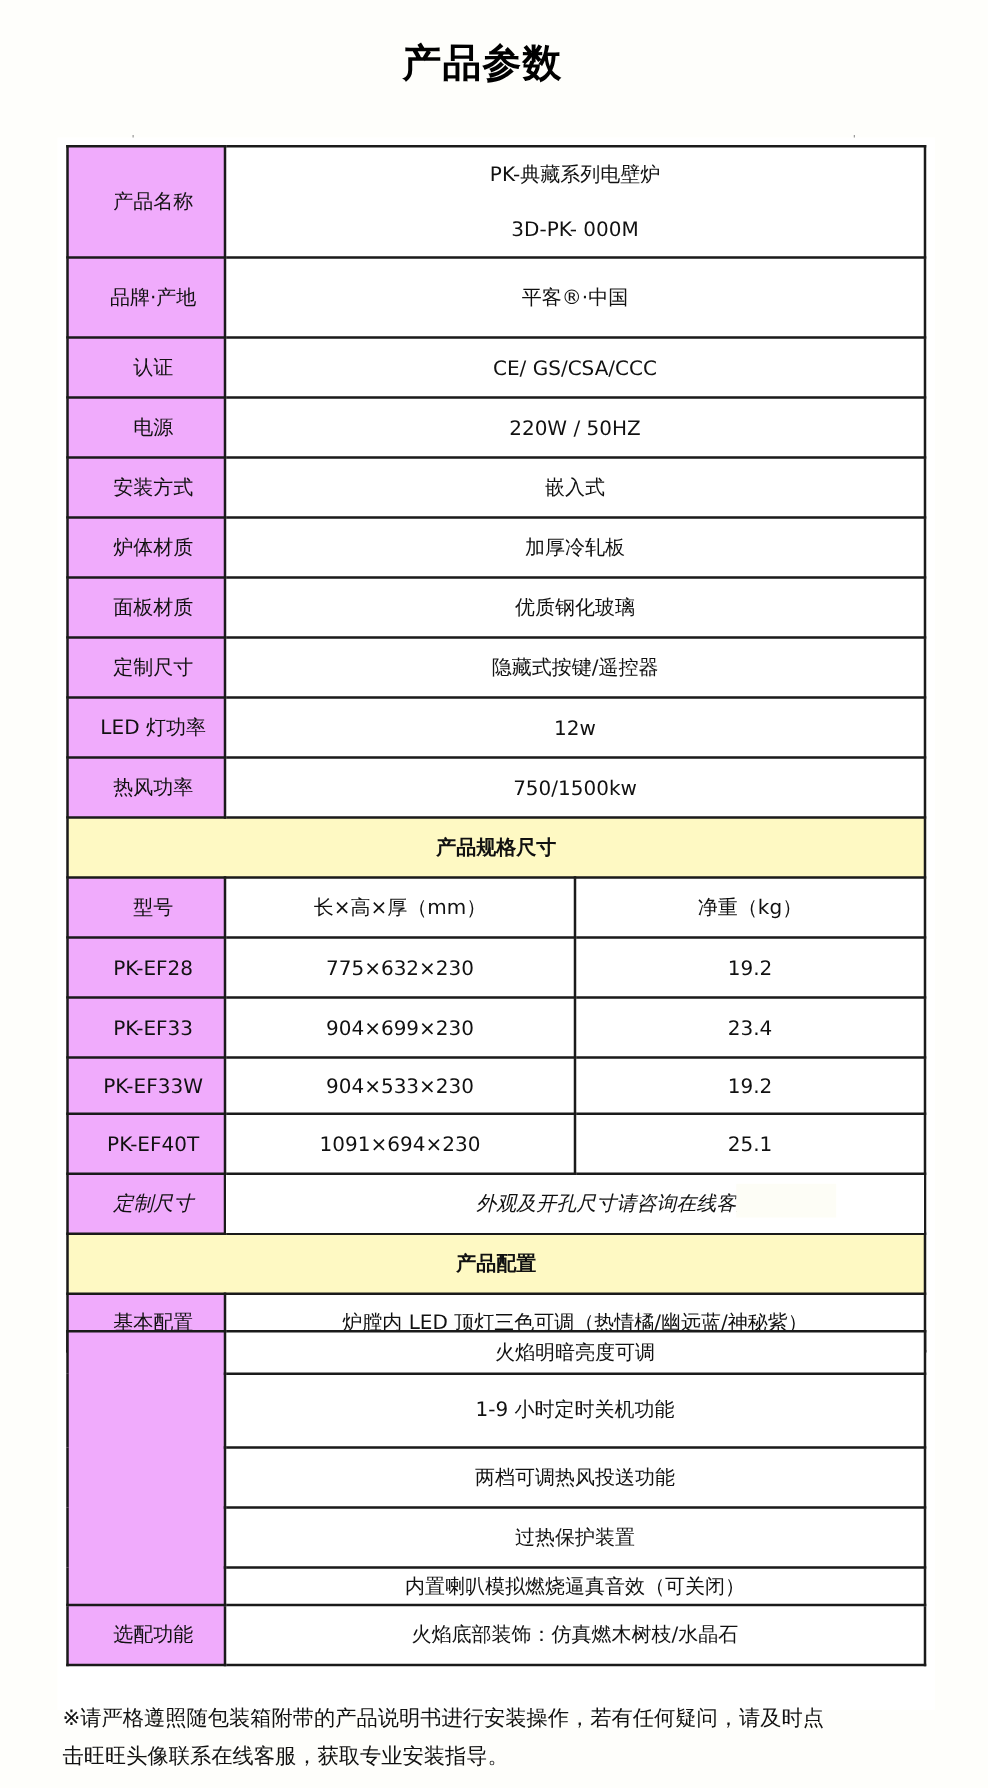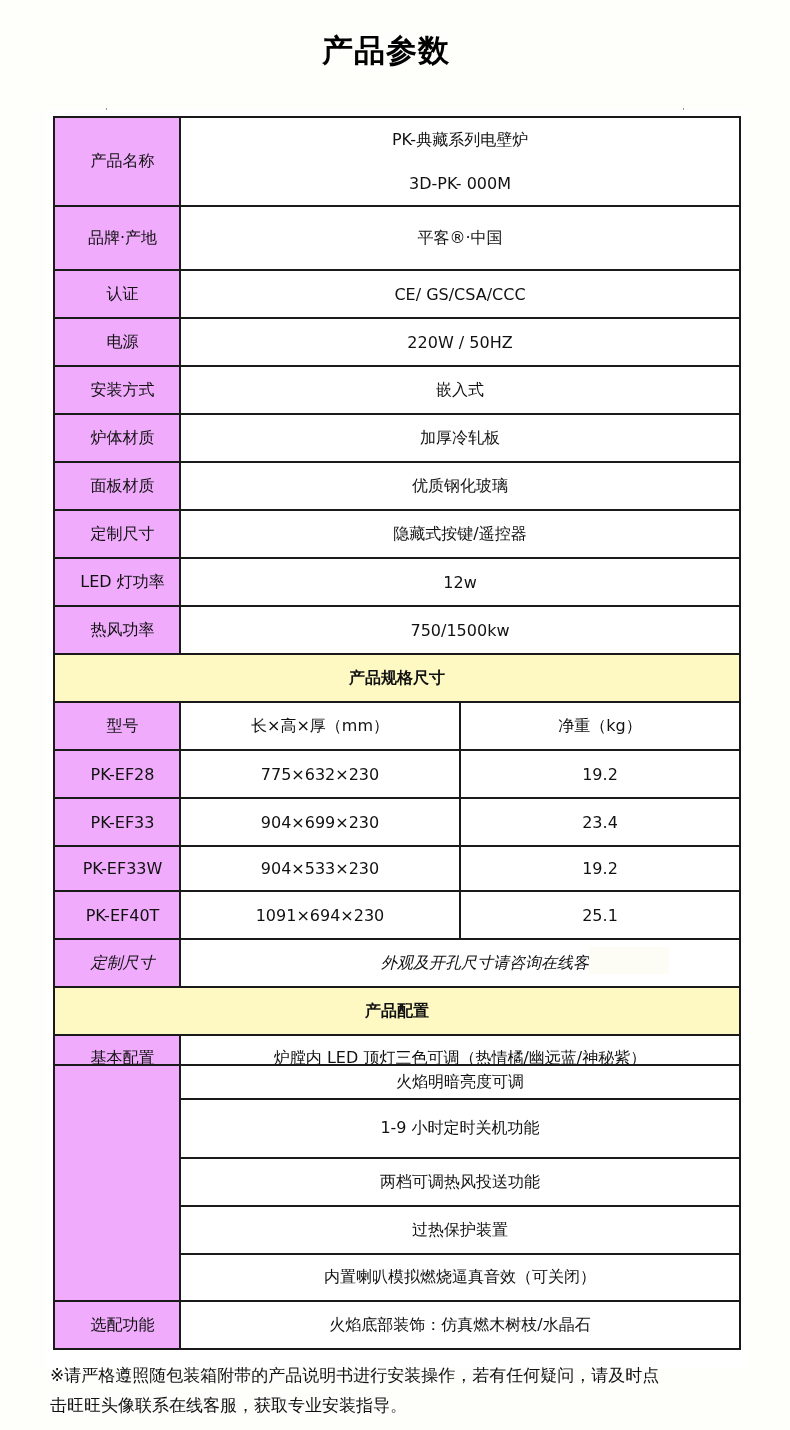--- a/index.html
+++ b/index.html
@@ -212,21 +212,21 @@
   </tr>
   <tr style="height:59px;padding-left:44px;">
     <td class="val">1-9 小时定时关机功能</td>
   </tr>
   <tr style="height:48px;">
     <td class="val">两档可调热风投送功能</td>
   </tr>
   <tr style="height:48px;padding-left:32px;">
     <td class="val">过热保护装置</td>
   </tr>
-  <tr style="height:47px;">
+  <tr style="height:30px;">
     <td class="val">内置喇叭模拟燃烧逼真音效（可关闭）</td>
   </tr>
   <tr style="height:48px;">
     <td class="lbl">选配功能</td>
     <td class="val">火焰底部装饰：仿真燃木树枝/水晶石</td>
   </tr>
 </tbody>
   </table>
 
 <div class="note">

